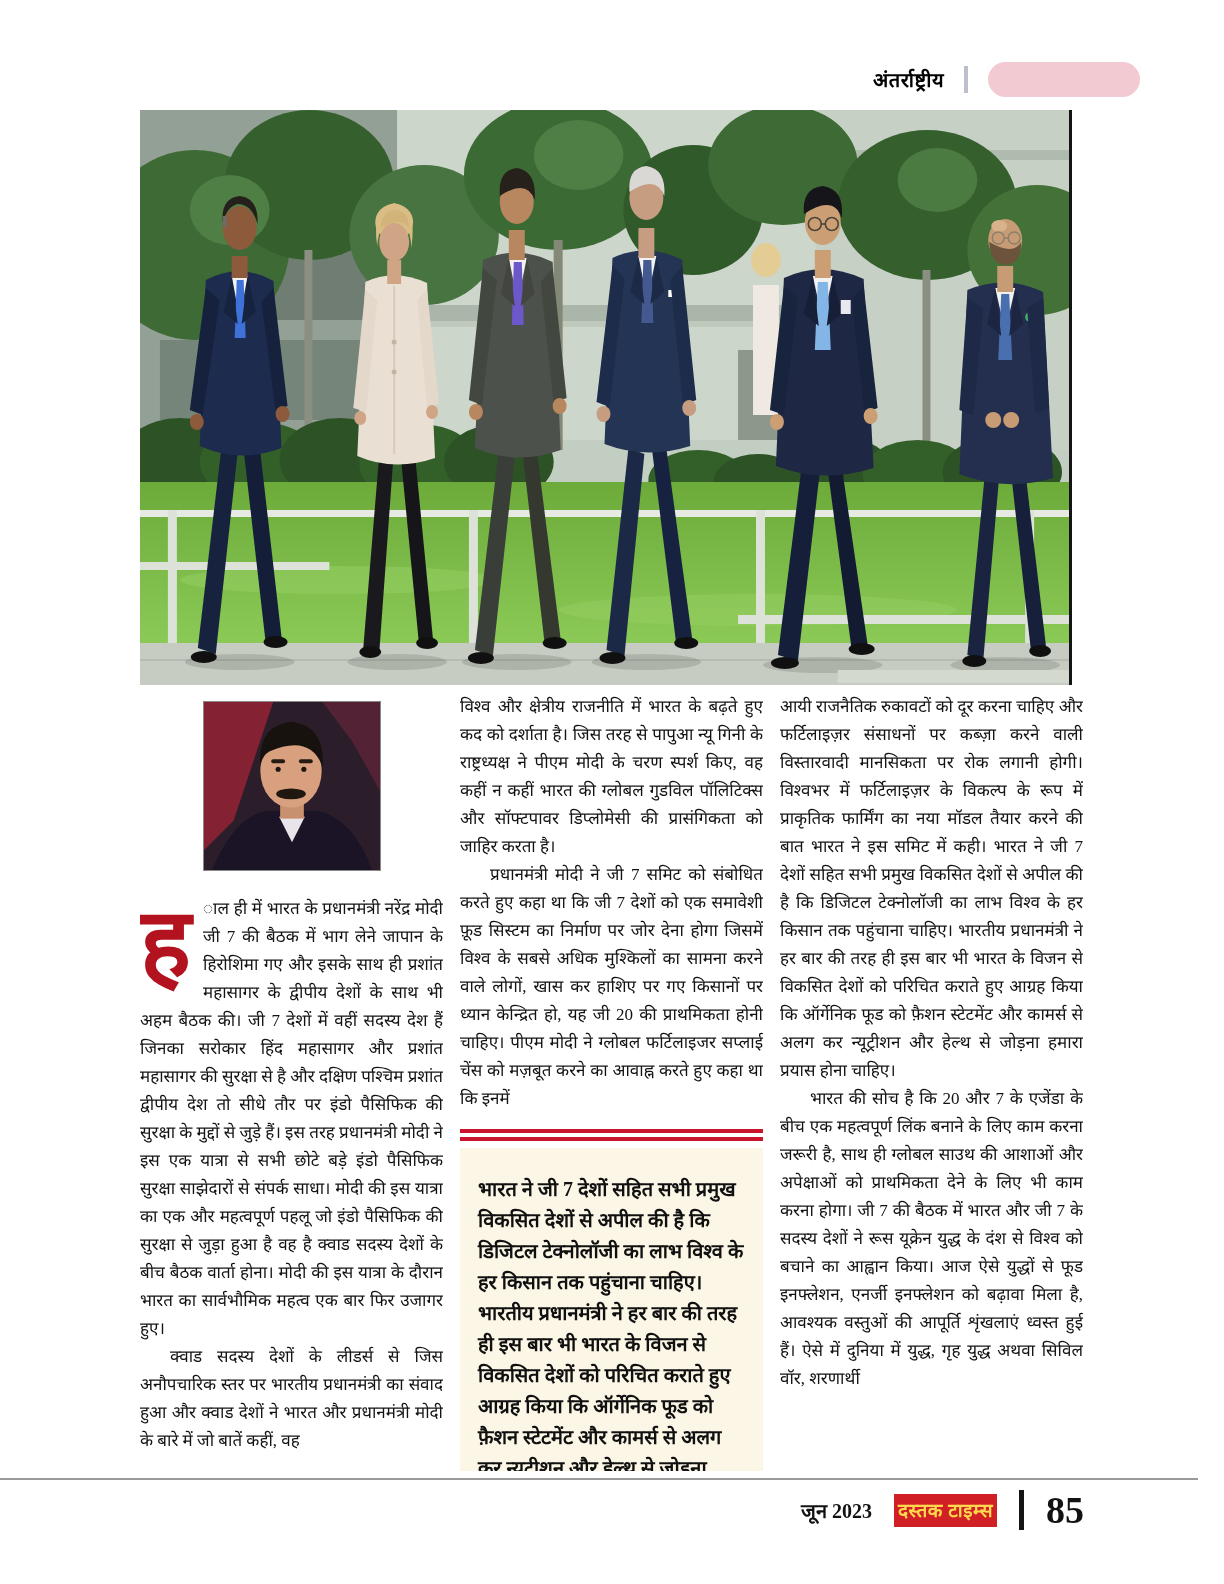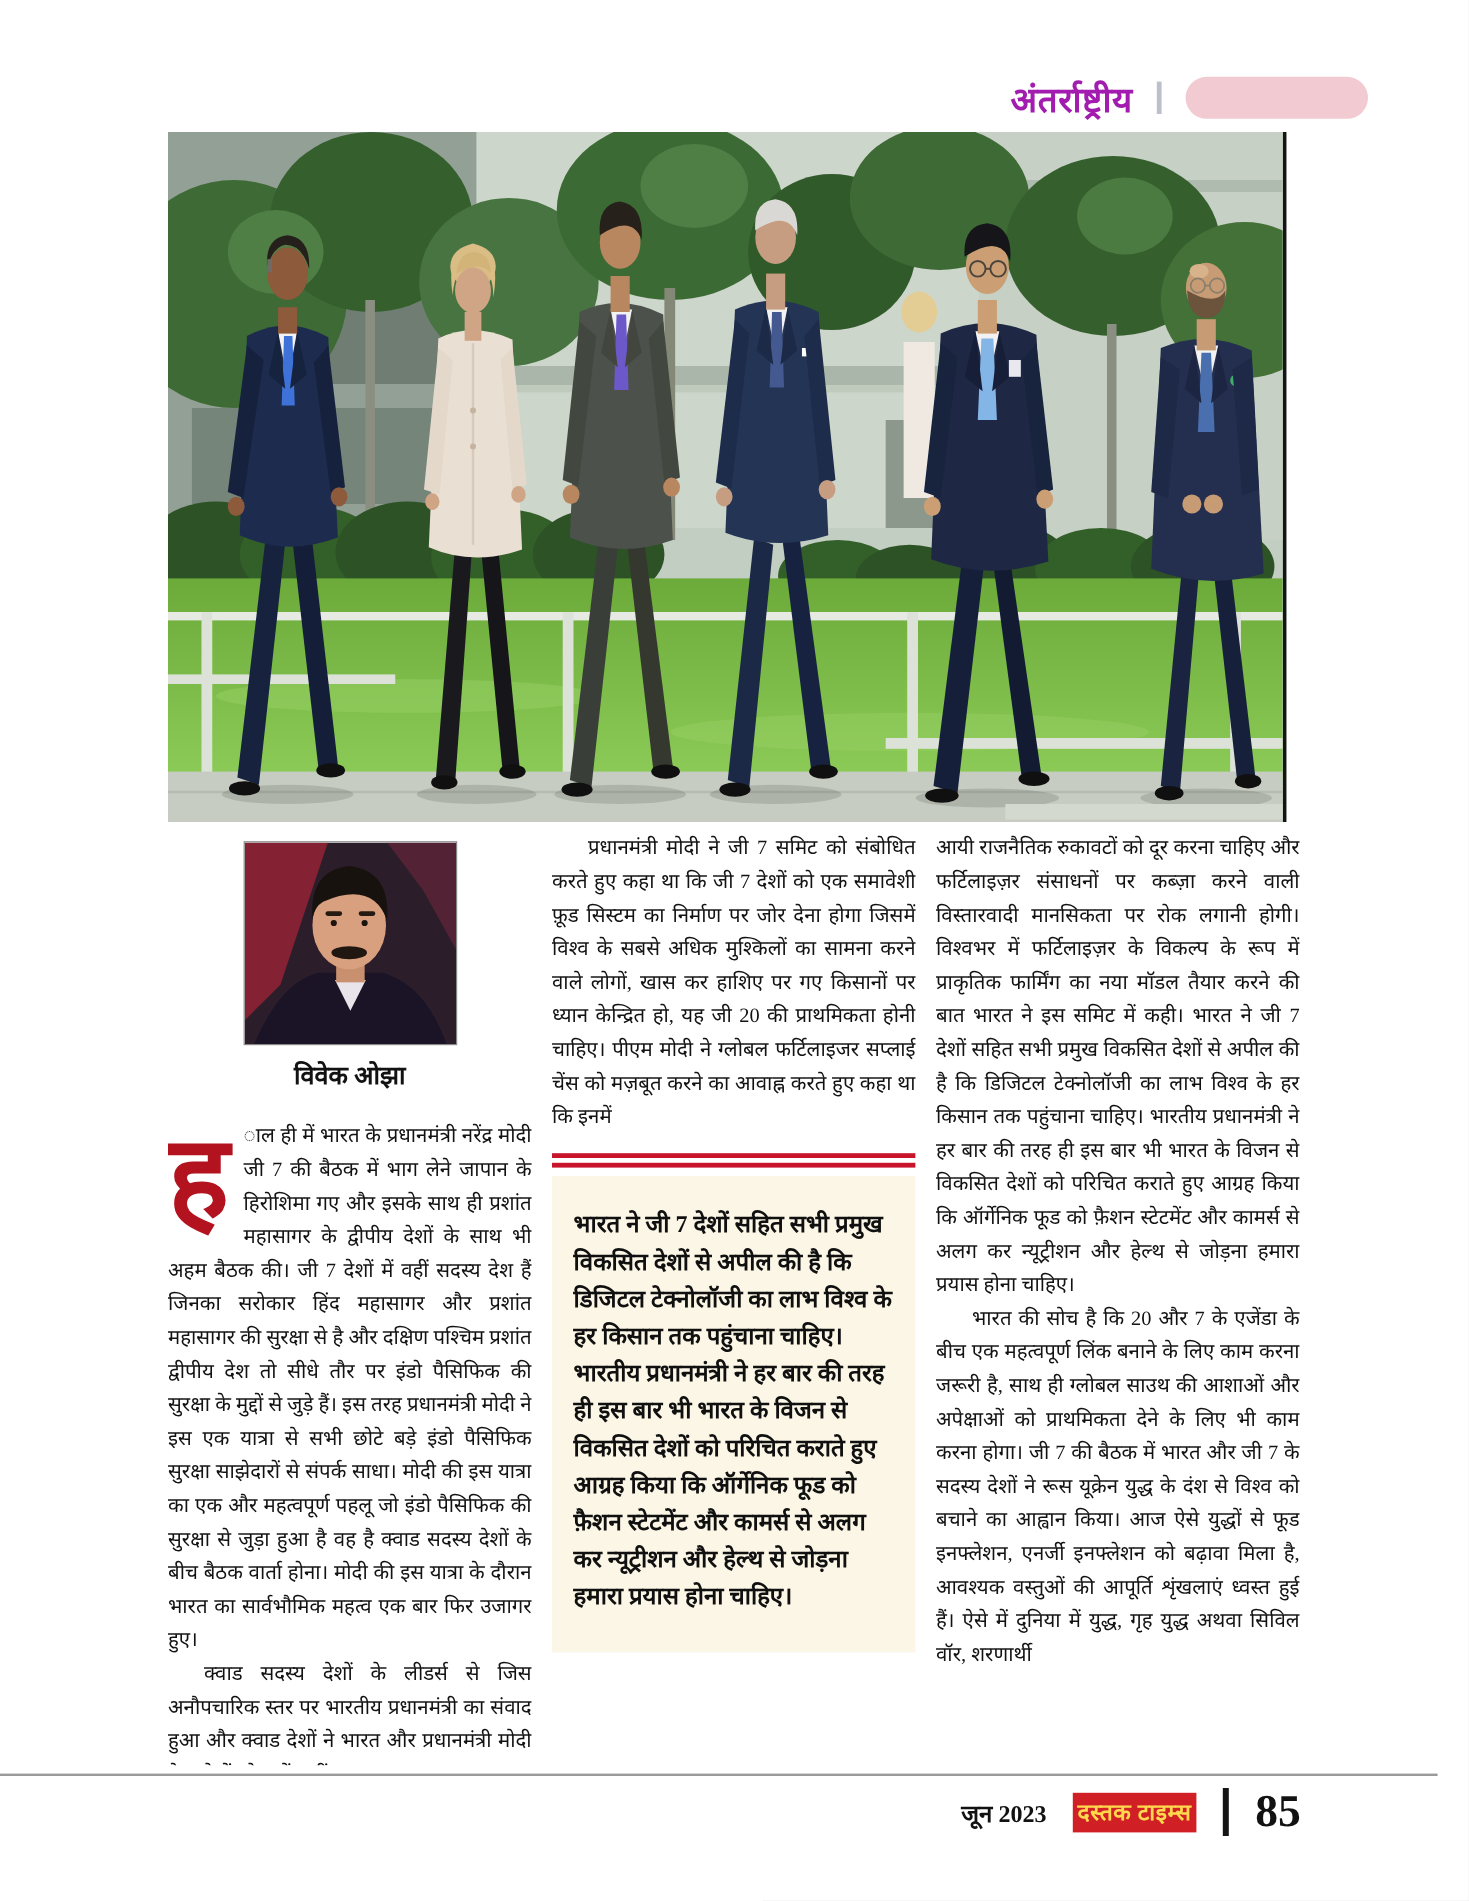--- a/index.html
+++ b/index.html
@@ -6,21 +6,21 @@
   html,body { background:#e9e9e9; }
   .page {
     position:relative; width:1224px; height:1584px; margin:0 auto;
     background:#ffffff; overflow:hidden;
     font-family:"Liberation Serif","DejaVu Serif",serif;
     color:#121212;
   }
 
   
   .masthead { position:absolute; top:62px; right:84px; display:flex; align-items:center; gap:20px; }
-  .masthead-label { color:#a21caf; font-size:29px; font-weight:bold; letter-spacing:.5px; }
+  .masthead-label { color:#000000; font-size:20px; font-weight:bold; letter-spacing:.5px; }
   .masthead-divider { width:4px; height:27px; background:#bcc0cc; }
   .masthead-pill { width:152px; height:35px; border-radius:18px; background:#f2cad1; }
 
   
   .hero {
     position:absolute; left:140px; top:110px; width:932px; height:575px;
     border-right:3px solid #141414; overflow:hidden; background:#c3cec3;
   }
   .hero svg { display:block; width:100%; height:100%; }
 
@@ -294,27 +294,27 @@
             <rect x="77" y="96" width="24" height="22" fill="#c8906f"></rect>
             <ellipse cx="88" cy="70" rx="31" ry="37" fill="#d9a07f"></ellipse>
             <path d="M57,64 Q54,24 88,20 Q123,24 120,66 Q108,32 66,50 Q59,54 57,64 Z" fill="#17120e"></path>
             <ellipse cx="88" cy="93" rx="15" ry="5.5" fill="#201710"></ellipse>
             <rect x="68" y="58" width="14" height="4" rx="2" fill="#241a12"></rect>
             <rect x="96" y="58" width="14" height="4" rx="2" fill="#241a12"></rect>
             <circle cx="75" cy="68" r="2.6" fill="#1d140e"></circle>
             <circle cx="101" cy="68" r="2.6" fill="#1d140e"></circle>
           </svg>
         </div>
-        <div class="author-name">विवेक ओझा</div>
       </div>
       <p><span class="dropcap">ह</span><span>ाल ही में भारत के प्रधानमंत्री नरेंद्र मोदी जी 7 की बैठक में भाग लेने जापान के हिरोशिमा गए और इसके साथ ही प्रशांत महासागर के द्वीपीय देशों के साथ भी अहम बैठक की। जी 7 देशों में वहीं सदस्य देश हैं जिनका सरोकार हिंद महासागर और प्रशांत महासागर की सुरक्षा से है और दक्षिण पश्चिम प्रशांत द्वीपीय देश तो सीधे तौर पर इंडो पैसिफिक की सुरक्षा के मुद्दों से जुड़े हैं। इस तरह प्रधानमंत्री मोदी ने इस एक यात्रा से सभी छोटे बड़े इंडो पैसिफिक सुरक्षा साझेदारों से संपर्क साधा। मोदी की इस यात्रा का एक और महत्वपूर्ण पहलू जो इंडो पैसिफिक की सुरक्षा से जुड़ा हुआ है वह है क्वाड सदस्य देशों के बीच बैठक वार्ता होना। मोदी की इस यात्रा के दौरान भारत का सार्वभौमिक महत्व एक बार फिर उजागर हुए।</span></p>
       <p class="indent">क्वाड सदस्य देशों के लीडर्स से जिस अनौपचारिक स्तर पर भारतीय प्रधानमंत्री का संवाद हुआ और क्वाड देशों ने भारत और प्रधानमंत्री मोदी के बारे में जो बातें कहीं, वह</p>
     </div>
 
     <div class="col">
+      <p>विश्व और क्षेत्रीय राजनीति में भारत के बढ़ते हुए कद को दर्शाता है। जिस तरह से पापुआ न्यू गिनी के राष्ट्रध्यक्ष ने पीएम मोदी के चरण स्पर्श किए, वह कहीं न कहीं भारत की ग्लोबल गुडविल पॉलिटिक्स और सॉफ्टपावर डिप्लोमेसी की प्रासंगिकता को जाहिर करता है।</p>
       <p class="indent">प्रधानमंत्री मोदी ने जी 7 समिट को संबोधित करते हुए कहा था कि जी 7 देशों को एक समावेशी फ़ूड सिस्टम का निर्माण पर जोर देना होगा जिसमें विश्व के सबसे अधिक मुश्किलों का सामना करने वाले लोगों, खास कर हाशिए पर गए किसानों पर ध्यान केन्द्रित हो, यह जी 20 की प्राथमिकता होनी चाहिए। पीएम मोदी ने ग्लोबल फर्टिलाइजर सप्लाई चेंस को मज़बूत करने का आवाह्न करते हुए कहा था कि इनमें</p>
       <aside class="pullquote">
         <div class="pq-rules"></div>
         <div class="pq-body">भारत ने जी 7 देशों सहित सभी प्रमुख विकसित देशों से अपील की है कि डिजिटल टेक्नोलॉजी का लाभ विश्व के हर किसान तक पहुंचाना चाहिए। भारतीय प्रधानमंत्री ने हर बार की तरह ही इस बार भी भारत के विजन से विकसित देशों को परिचित कराते हुए आग्रह किया कि ऑर्गेनिक फूड को फ़ैशन स्टेटमेंट और कामर्स से अलग कर न्यूट्रीशन और हेल्थ से जोड़ना हमारा प्रयास होना चाहिए।</div>
 
       </aside>
     </div>
 
     <div class="col">
       <p>आयी राजनैतिक रुकावटों को दूर करना चाहिए और फर्टिलाइज़र संसाधनों पर कब्ज़ा करने वाली विस्तारवादी मानसिकता पर रोक लगानी होगी। विश्वभर में फर्टिलाइज़र के विकल्प के रूप में प्राकृतिक फार्मिंग का नया मॉडल तैयार करने की बात भारत ने इस समिट में कही। भारत ने जी 7 देशों सहित सभी प्रमुख विकसित देशों से अपील की है कि डिजिटल टेक्नोलॉजी का लाभ विश्व के हर किसान तक पहुंचाना चाहिए। भारतीय प्रधानमंत्री ने हर बार की तरह ही इस बार भी भारत के विजन से विकसित देशों को परिचित कराते हुए आग्रह किया कि ऑर्गेनिक फूड को फ़ैशन स्टेटमेंट और कामर्स से अलग कर न्यूट्रीशन और हेल्थ से जोड़ना हमारा प्रयास होना चाहिए।</p>

